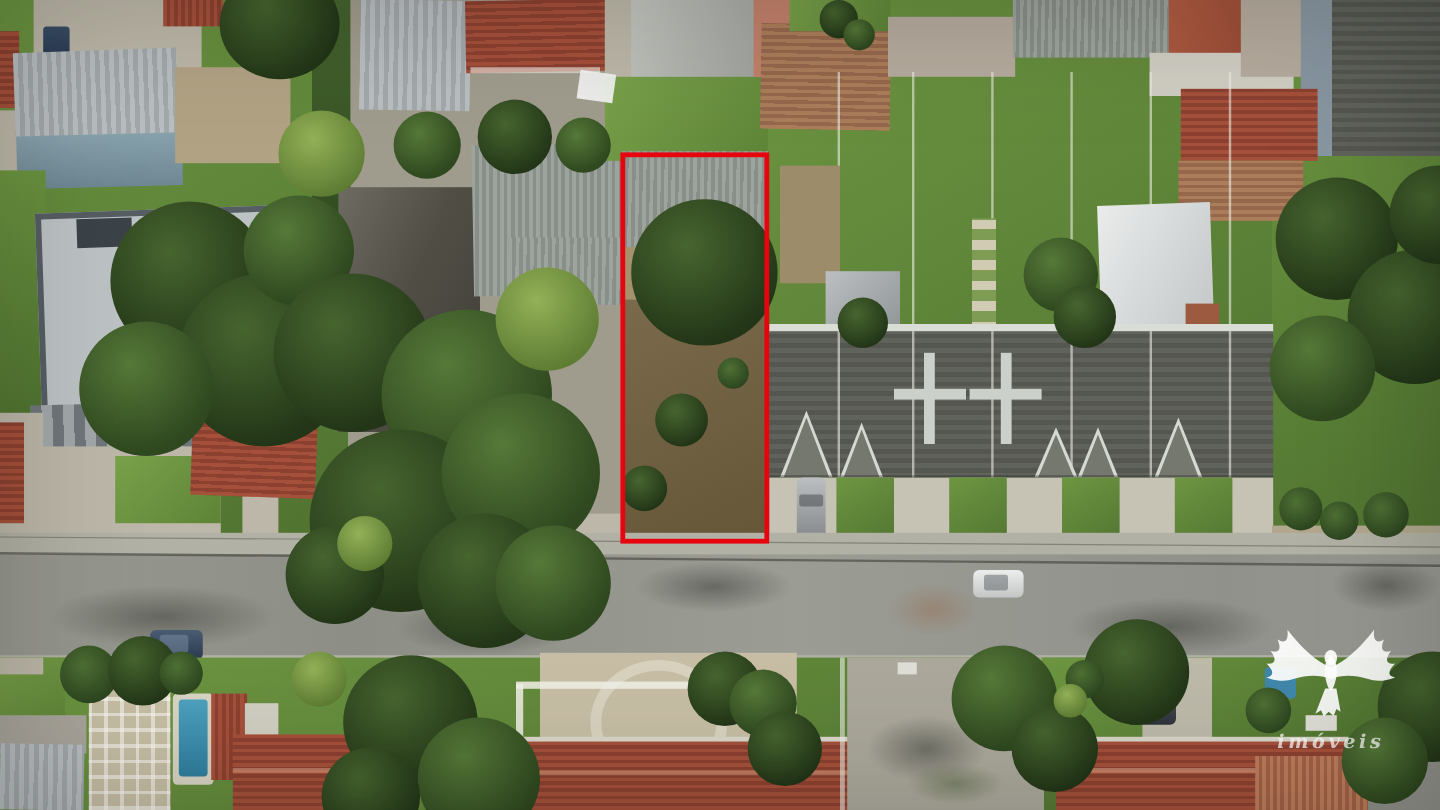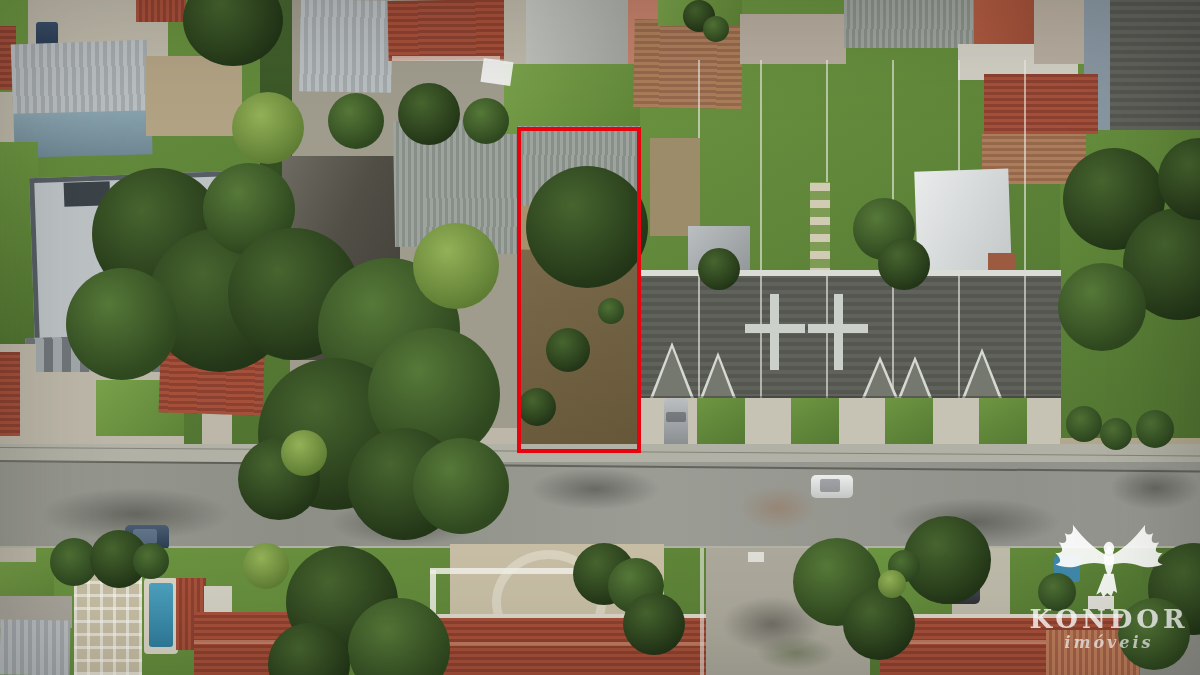--- a/index.html
+++ b/index.html
@@ -251,18 +251,17 @@
   <div class="p wm">
     <svg viewBox="0 0 240 140" width="140" height="82">
       <g fill="#ffffff" fill-opacity="0.92">
         <path d="M120,62 C100,54 78,34 58,8 C60,24 54,28 44,22 C50,36 46,42 34,38 C44,52 40,58 28,56 C40,68 38,74 28,76 C44,82 56,82 68,78 C86,72 104,72 120,78 Z"></path>
         <path d="M120,62 C100,54 78,34 58,8 C60,24 54,28 44,22 C50,36 46,42 34,38 C44,52 40,58 28,56 C40,68 38,74 28,76 C44,82 56,82 68,78 C86,72 104,72 120,78 Z" transform="translate(240 0) scale(-1 1)"></path>
         <ellipse cx="120" cy="48" rx="9" ry="11"></ellipse>
         <path d="M120,44 C112,52 110,62 112,74 C114,88 118,94 120,96 C122,94 126,88 128,74 C130,62 128,52 120,44 Z"></path>
         <path d="M112,92 L98,128 L106,123 L110,132 L117,125 L124,131 L128,121 L134,125 L128,92 Z"></path>
       </g>
     </svg>
-    <div class="wm-brand">KONDOR</div>
     <div class="wm-tag">imóveis</div>
   </div>
 
   <div class="p vig"></div>
 </div>
 
 </body></html>

